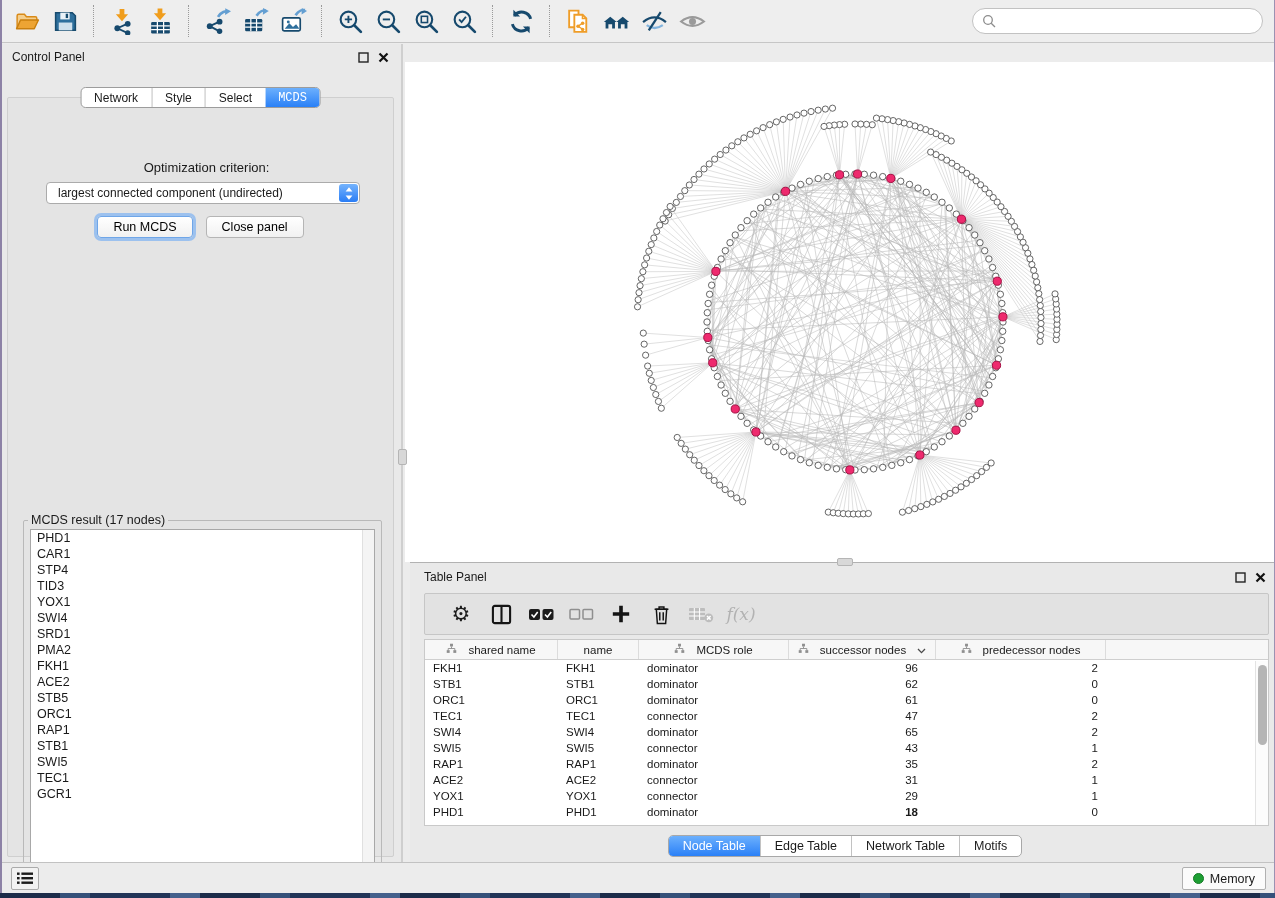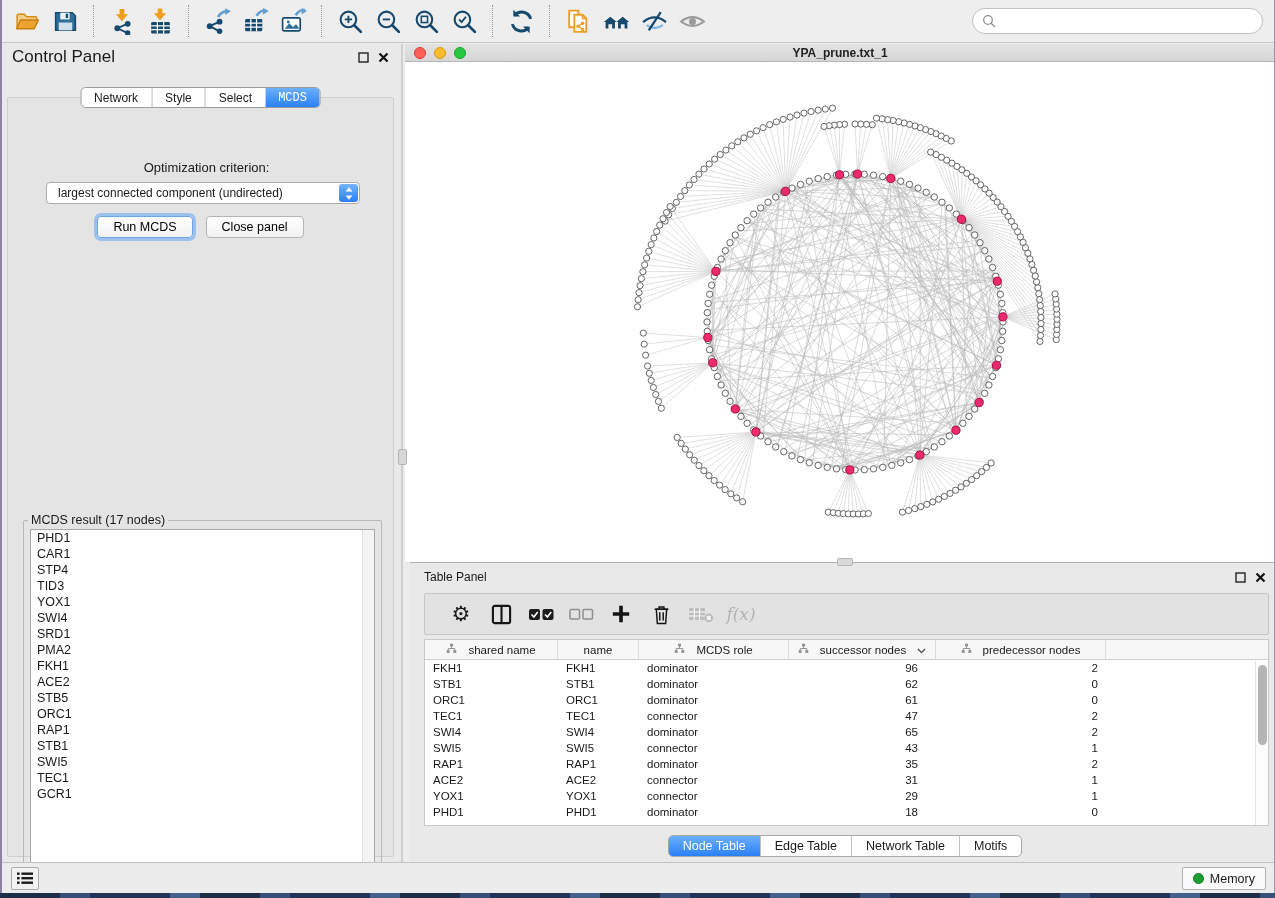--- a/index.html
+++ b/index.html
@@ -17,21 +17,21 @@
   .tsep { width:0; height:32px; border-left:1px dotted #9a9a9a; margin:0 9px; }
   .search-box { position:absolute; right:12px; top:8px; width:291px; height:26px; background:#fff;
                 border:1px solid #c2c2c2; border-radius:13px; display:flex; align-items:center; padding-left:9px; }
   .search-box input { border:none; outline:none; flex:1; font-size:12px; background:transparent;
                       font-family:"Liberation Sans",sans-serif; }
 
   
   .cpanel { position:absolute; left:0; top:44px; width:403px; height:818px; background:#e9e9e9;
             border-right:2px solid #cfcfcf; }
   .cp-titlerow { height:26px; display:flex; align-items:center; padding:0 12px; }
-  .cp-titlerow .title { font-size:17px; }
+  .cp-titlerow .title { font-size:12px; }
   .winbtns { margin-left:auto; display:flex; gap:9px; align-items:center; }
   .cp-inner { position:absolute; left:7px; top:53px; right:7px; bottom:5px; background:#e4e4e4;
               border:1px solid #cfcfcf; border-radius:2px; }
   .seg { position:absolute; left:50%; top:-11px; transform:translateX(-50%); display:flex; height:21px;
          background:#fff; border:1px solid #9c9c9c; border-radius:5px; overflow:hidden; font-size:12px; }
   .seg > div { display:flex; align-items:center; padding:0 13px; border-left:1px solid #bfbfbf; cursor:default; }
   .seg > div:first-child { border-left:none; }
   .seg > div.active { background:linear-gradient(#6cb0fd,#2a80f7); color:#fff; border-left:none;font-family:Liberation Mono, monospace; }
   .opt-label { position:absolute; left:12px; right:0; top:62px; text-align:center; font-size:13px; }
   .combo { position:absolute; left:38px; top:84px; width:314px; height:22px; background:#fff;
@@ -310,28 +310,20 @@
               <div class="mcds-item">TEC1</div>
               <div class="mcds-item">GCR1</div>
             </div>
           <div class="mcds-scroll"></div>
         </div>
       </fieldset>
     </div>
   </div>
 
   <div class="netwin">
-    <div class="net-title">
-      <div class="lights">
-        <span class="light" style="background:#ff5f57;border:1px solid #df3d36;"></span>
-        <span class="light" style="background:#febc2e;border:1px solid #de9b12;"></span>
-        <span class="light" style="background:#28c840;border:1px solid #16a82c;"></span>
-      </div>
-      <div class="title">YPA_prune.txt_1</div>
-    </div>
     <div class="net-canvas">
       <svg id="netsvg" viewBox="0 0 870 500">
           <line x1="380.5182087076882" y1="129.3237562568788" x2="394.1958942435283" y2="122.9237373550018" stroke="#b9b9b9" stroke-width="0.55"></line>
           <line x1="380.5182087076882" y1="129.3237562568788" x2="449.1478693923109" y2="407.99754684935635" stroke="#b9b9b9" stroke-width="0.55"></line>
           <line x1="380.5182087076882" y1="129.3237562568788" x2="303.6913930018895" y2="282.3112419706399" stroke="#b9b9b9" stroke-width="0.55"></line>
           <line x1="380.5182087076882" y1="129.3237562568788" x2="594.897326638919" y2="229.85427504778815" stroke="#b9b9b9" stroke-width="0.55"></line>
           <line x1="380.5182087076882" y1="129.3237562568788" x2="597.4768290902394" y2="272.43321686002093" stroke="#b9b9b9" stroke-width="0.55"></line>
           <line x1="380.5182087076882" y1="129.3237562568788" x2="597.8711798568047" y2="266.1736672858606" stroke="#b9b9b9" stroke-width="0.55"></line>
           <line x1="380.5182087076882" y1="129.3237562568788" x2="357.1498106494621" y2="144.74878596054072" stroke="#b9b9b9" stroke-width="0.55"></line>
           <line x1="380.5182087076882" y1="129.3237562568788" x2="320.84230469911995" y2="187.73458818656718" stroke="#b9b9b9" stroke-width="0.55"></line>
@@ -1235,21 +1227,21 @@
             <div class="td left" style="width: 133px;">YOX1</div>
             <div class="td left" style="width: 81px;">YOX1</div>
             <div class="td left" style="width: 150px;">connector</div>
             <div class="td numA" style="width: 147px;">29</div>
             <div class="td numB" style="width: 170px;">1</div>
           </div>
           <div class="tr">
             <div class="td left" style="width: 133px;">PHD1</div>
             <div class="td left" style="width: 81px;">PHD1</div>
             <div class="td left" style="width: 150px;">dominator</div>
-            <div class="td numA" style="width: 147px;">18</div>
+            <div class="td numA" style="width: 147px; font-weight: bold;">18</div>
             <div class="td numB" style="width: 170px;">0</div>
           </div>
         </div>
       <div class="tp-scroll">
           <div class="tp-thumb"></div>
         </div>
     </div>
     <div class="tp-tabs">
       <div class="tabset" id="table-tabs">
           <div class="active">Node Table</div>

